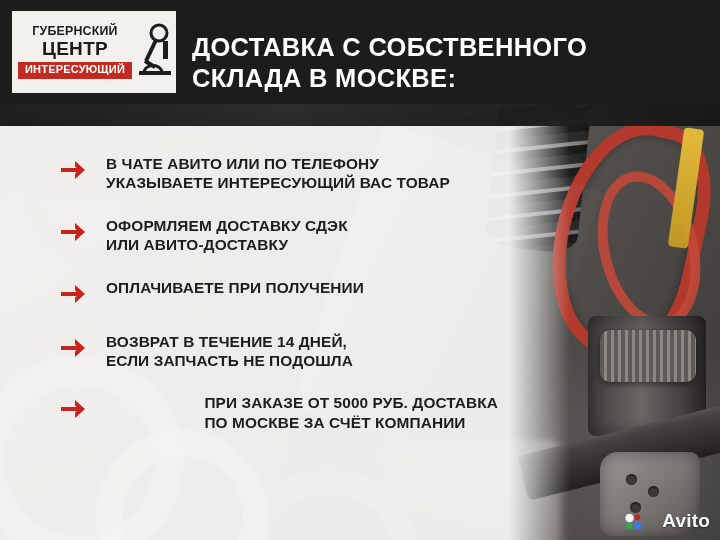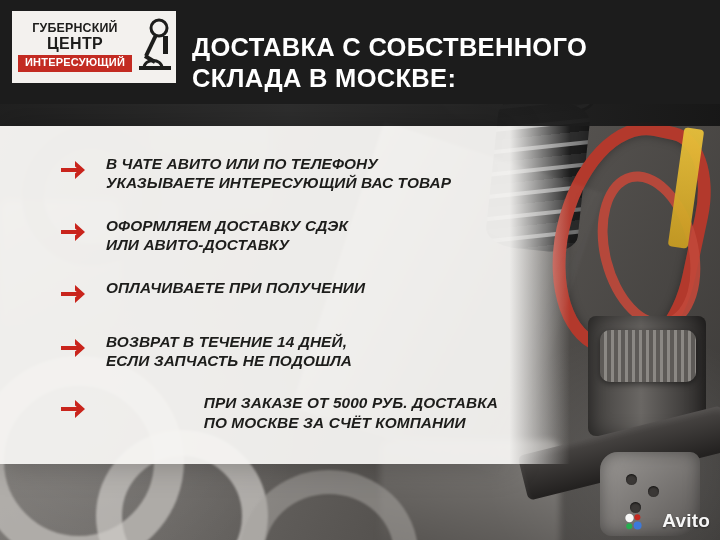--- a/index.html
+++ b/index.html
@@ -144,24 +144,23 @@
     border-radius: 10px;
   }
   .b1 { left: 0; top: 200px; width: 120px; height: 130px; background: linear-gradient(160deg,#bab7b3,#7c7975); opacity:.5; }
   .b2 { left: 150px; top: 120px; width: 120px; height: 90px; background: linear-gradient(200deg,#9e9b97,#6c6965); opacity:.45; }
   .b3 { left: 380px; top: 440px; width: 180px; height: 110px; background: linear-gradient(200deg,#b6b3af,#55524f); opacity:.5; }
 
   
   .panel {
     position: absolute;
     left: 0; top: 126px;
-    width: 510px; height: 338px;
+    width: 510px; height: 414px;
     background: rgba(247,246,244,0.93);
     box-shadow: 0 0 30px rgba(0,0,0,.25);
-    font-style: italic;
   }
   .panel-fade {
     position: absolute;
     right: -60px; top: 0; width: 60px; height: 100%;
     background: linear-gradient(90deg, rgba(247,246,244,0.93), rgba(247,246,244,0));
   }
 
   .bullets {
     position: absolute;
     left: 58px; top: 28px;
@@ -191,38 +190,38 @@
 
   
   .header {
     position: absolute;
     left: 0; top: 0; right: 0; height: 104px;
     background: #1c1c1c;
   }
   .logo-box {
     position: absolute;
     left: 12px; top: 11px;
-    width: 164px; height: 72px;
+    width: 164px; height: 82px;
     background: #f3f1ee;
     display: flex;
     align-items: center;
     padding: 4px 6px;
     box-sizing: border-box;
   }
   .logo-text {
     flex: 1 1 auto;
     text-align: center;
     line-height: 1.08;
   }
   .logo-l1 {
     font-size: 12.4px; font-weight: bold; color: #1d1d1b;
     letter-spacing: .2px;
   }
   .logo-l2 {
-    font-size: 16px; font-weight: bold; color: #1d1d1b;
+    font-size: 19px; font-weight: bold; color: #1d1d1b;
     letter-spacing: .3px;
   }
   .logo-l3 {
     display: inline-block;
     margin-top: 2px;
     background: #c32b22;
     color: #fff;
     font-size: 11px;
     font-weight: bold;
     padding: 2px 7px 3px;

